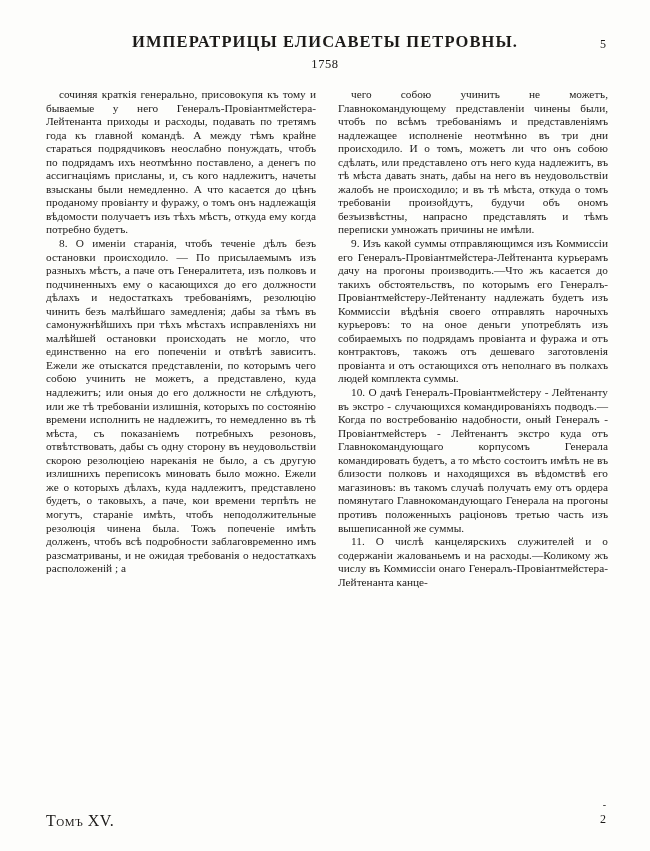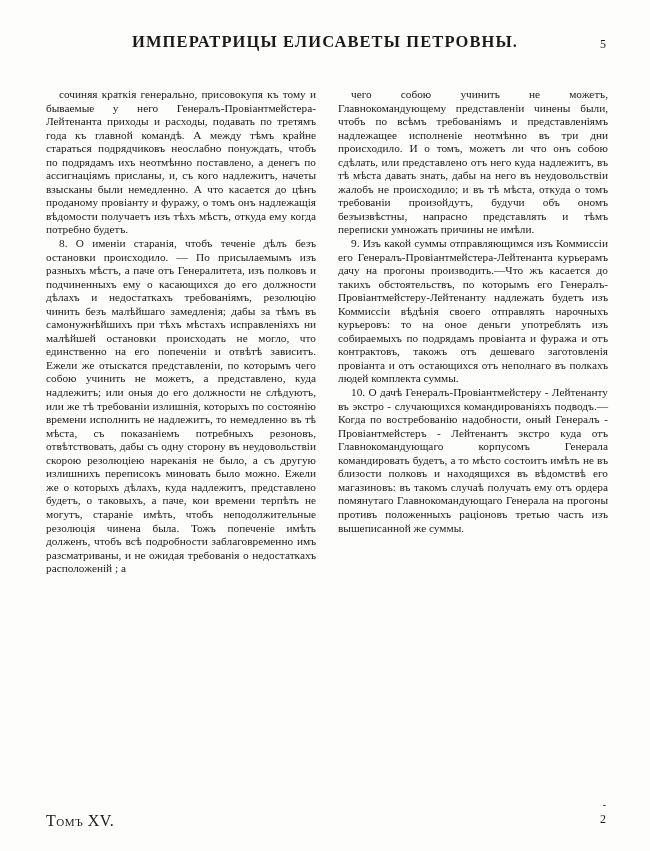--- a/index.html
+++ b/index.html
@@ -99,32 +99,34 @@
 <body>
 
 <div class="page">
 
   <div class="header">
     <span class="header-title">ИМПЕРАТРИЦЫ ЕЛИСАВЕТЫ ПЕТРОВНЫ.</span>
   </div>
 
   <div class="page-number">5</div>
 
+  <div class="year">1758</div>
 
   <div class="columns">
 
     <div class="col">
       <p>сочиняя краткія генерально, присовокупя къ тому и бываемые у него Генералъ-Провіантмейстера-Лейтенанта приходы и расходы, подавать по третямъ года къ главной командѣ. А между тѣмъ крайне стараться подрядчиковъ неослабно понуждать, чтобъ по подрядамъ ихъ неотмѣнно поставлено, а денегъ по ассигнаціямъ присланы, и, съ кого надлежитъ, начеты взысканы были немедленно. А что касается до цѣнъ проданому провіанту и фуражу, о томъ онъ надлежащія вѣдомости получаетъ изъ тѣхъ мѣстъ, откуда ему когда потребно будетъ.</p>
       <p><span class="italic">8. О именіи старанія, чтобъ теченіе дѣлъ безъ остановки происходило. — По присылаемымъ изъ разныхъ мѣстъ, а паче отъ Генералитета, изъ полковъ и подчиненныхъ ему о касающихся до его должности дѣлахъ и недостаткахъ требованіямъ, резолюцію чинить безъ малѣйшаго замедленія; дабы за тѣмъ въ самонужнѣйшихъ при тѣхъ мѣстахъ исправленіяхъ ни малѣйшей остановки происходать не могло, что единственно на его попеченіи и отвѣтѣ зависитъ. Ежели же отыскатся представленіи, по которымъ чего собою учинить не можетъ, а представлено, куда надлежитъ; или оныя до его должности не слѣдуютъ, или же тѣ требованіи излишнія, которыхъ по состоянію времени исполнить не надлежитъ, то немедленно въ тѣ мѣста, съ показаніемъ потребныхъ резоновъ, отвѣтствовать, дабы съ одну сторону въ неудовольствіи скорою резолюціею нареканія не было, а съ другую излишнихъ переписокъ миновать было можно. Ежели же о которыхъ дѣлахъ, куда надлежитъ, представлено будетъ, о таковыхъ, а паче, кои времени терпѣть не могутъ, стараніе имѣть, чтобъ неподолжительные резолюція чинена была. Тожъ попеченіе имѣть долженъ, чтобъ всѣ подробности заблаговременно имъ разсматриваны, и не ожидая требованія о недостаткахъ расположеній ; а</span></p>
     </div>
 
     <div class="col">
       <p>чего собою учинить не можетъ, Главнокомандующему представленіи чинены были, чтобъ по всѣмъ требованіямъ и представленіямъ надлежащее исполненіе неотмѣнно въ три дни происходило. И о томъ, можетъ ли что онъ собою сдѣлать, или представлено отъ него куда надлежитъ, въ тѣ мѣста давать знать, дабы на него въ неудовольствіи жалобъ не происходило; и въ тѣ мѣста, откуда о томъ требованіи произойдутъ, будучи объ ономъ безъизвѣстны, напрасно представлять и тѣмъ переписки умножать причины не имѣли.</p>
       <p><span class="italic">9. Изъ какой суммы отправляющимся изъ Коммиссіи его Генералъ-Провіантмейстера-Лейтенанта курьерамъ дачу на прогоны производить.</span><span>—Что жъ касается до такихъ обстоятельствъ, по которымъ его Генералъ-Провіантмейстеру-Лейтенанту надлежать будетъ изъ Коммиссіи вѣдѣнія своего отправлять нарочныхъ курьеровъ: то на оное деньги употреблять изъ собираемыхъ по подрядамъ провіанта и фуража и отъ контрактовъ, такожъ отъ дешеваго заготовленія провіанта и отъ остающихся отъ неполнаго въ полкахъ людей комплекта суммы.</span></p>
       <p><span class="italic">10. О дачѣ Генералъ-Провіантмейстеру - Лейтенанту въ экстро - случающихся командированіяхъ подводъ.</span><span>— Когда по востребованію надобности, оный Генералъ - Провіантмейстеръ - Лейтенантъ экстро куда отъ Главнокомандующаго корпусомъ Генерала командировать будетъ, а то мѣсто состоитъ имѣть не въ близости полковъ и находящихся въ вѣдомствѣ его магазиновъ: въ такомъ случаѣ получать ему отъ ордера помянутаго Главнокомандующаго Генерала на прогоны противъ положенныхъ раціоновъ третью часть изъ вышеписанной же суммы.</span></p>
+      <p><span class="italic">11. О числѣ канцелярскихъ служителей и о содержаніи жалованьемъ и на расходы.</span><span>—Коликому жъ числу въ Коммиссіи онаго Генералъ-Провіантмейстера-Лейтенанта канце-</span></p>
     </div>
 
   </div>
 
   <div class="footer-left">Томъ XV.</div>
   <div class="catchword">-</div>
   <div class="footer-right">2</div>
 
 </div>
 

